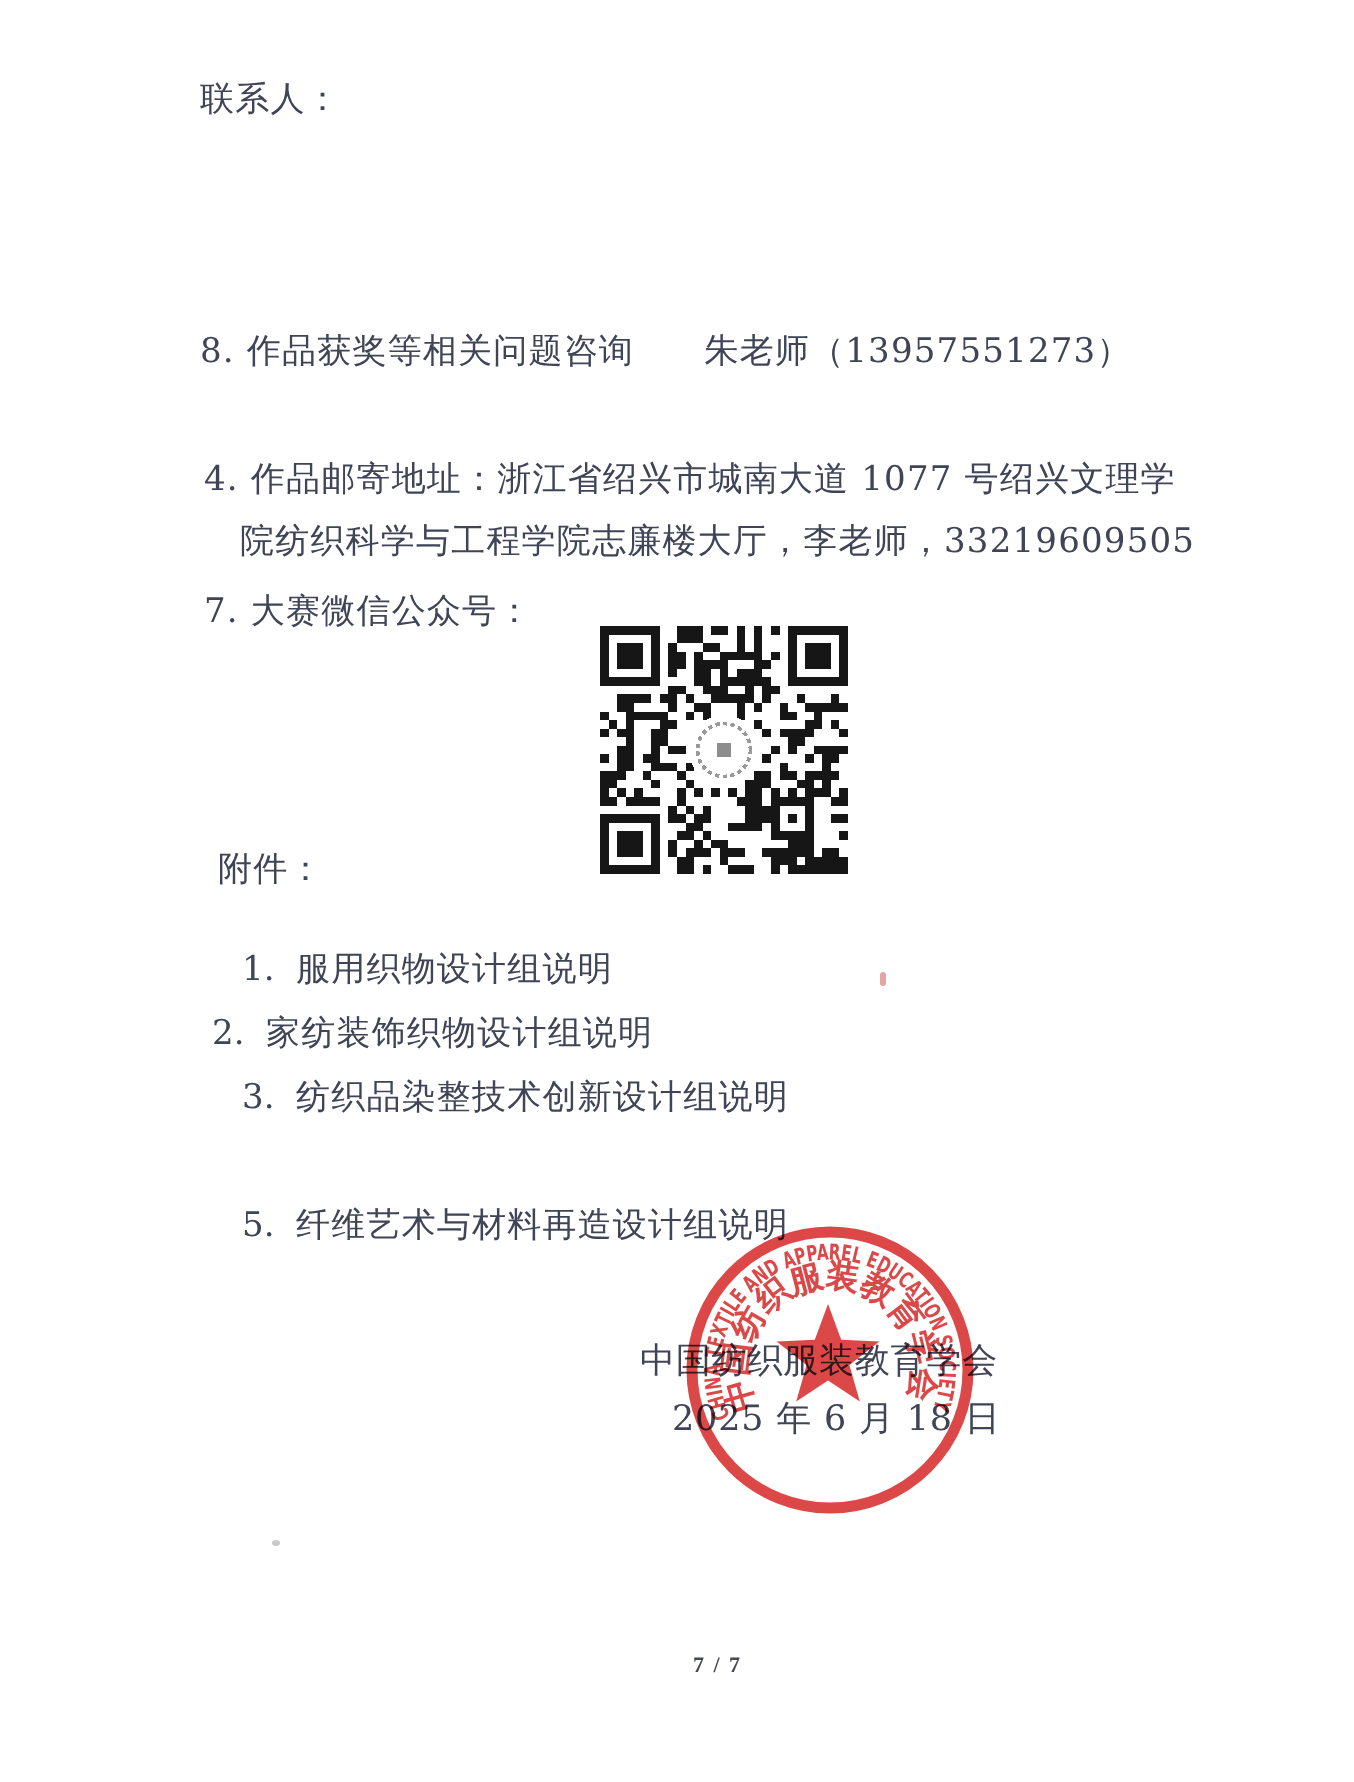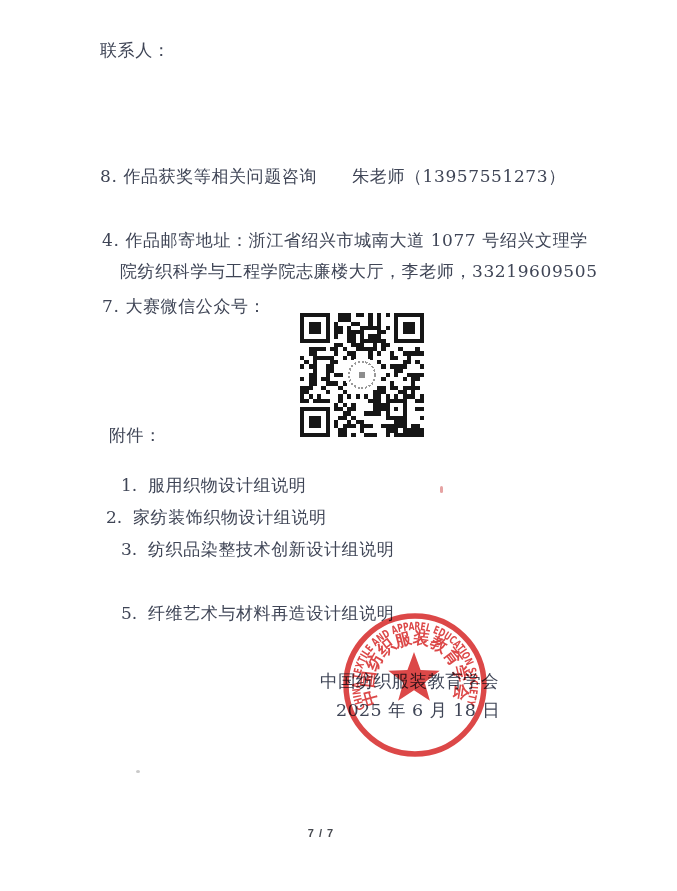--- a/index.html
+++ b/index.html
@@ -9,22 +9,22 @@
   }
   .tline{position:absolute;font-size:17px;line-height:1.15;letter-spacing:0.6px;white-space:pre;}
   .row{position:absolute;font-size:17px;line-height:1.15;letter-spacing:0.6px;white-space:pre;}
   .row .num{display:inline-block;width:27px;letter-spacing:0;}
   .sig{font-size:17.5px;letter-spacing:0.4px;}
   .qr{position:absolute;left:300px;top:312px;width:124px;height:126px;}
   .seal{position:absolute;left:340px;top:610px;mix-blend-mode:multiply;opacity:.93;}
   .seal-en{font-family:"DejaVu Sans","Liberation Sans",sans-serif;font-weight:bold;font-size:11px;}
   .seal-cn{font-family:"DejaVu Serif","Liberation Serif",serif;font-weight:bold;font-size:16.5px;}
   .footer{
-    position:absolute;left:271px;top:827px;width:100px;text-align:center;
-    font-family:Liberation Sans, sans-serif;
+    position:absolute;left:271px;top:827px;width:100px;text-align:right;
+    font-family:Liberation Serif, serif;
     font-size:11px;font-weight:bold;color:#46494f;letter-spacing:1px;white-space:pre;
   }
   .speck-gray{position:absolute;left:136px;top:770px;width:4px;height:3px;background:#c9c9c9;border-radius:50%;}
   .speck-red{position:absolute;left:440px;top:486px;width:3px;height:7px;background:rgba(209,88,88,.55);border-radius:2px;}
 </style>
 </head>
 <body>
 
 <div class="page">
 

